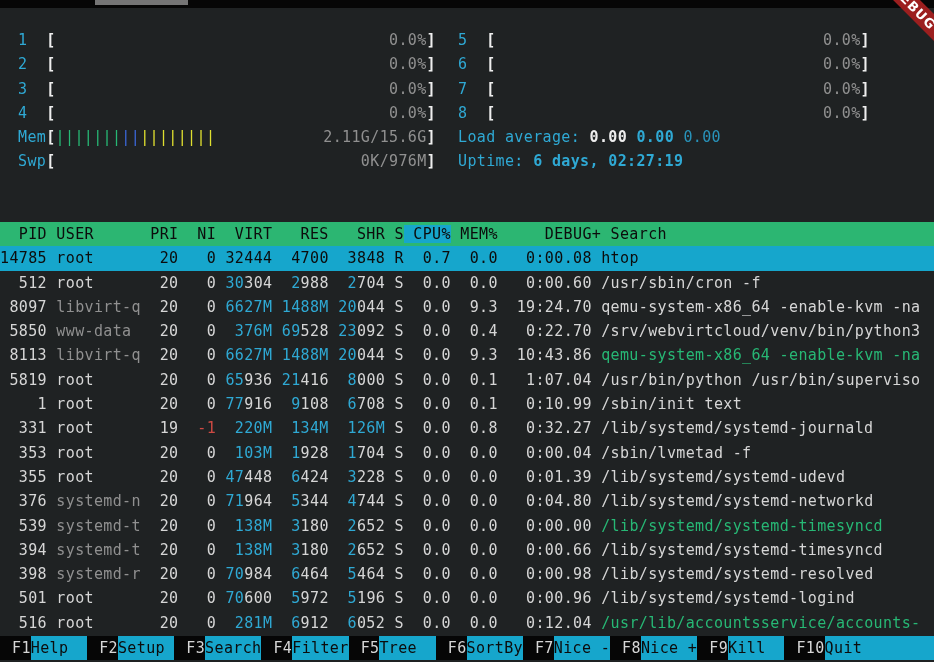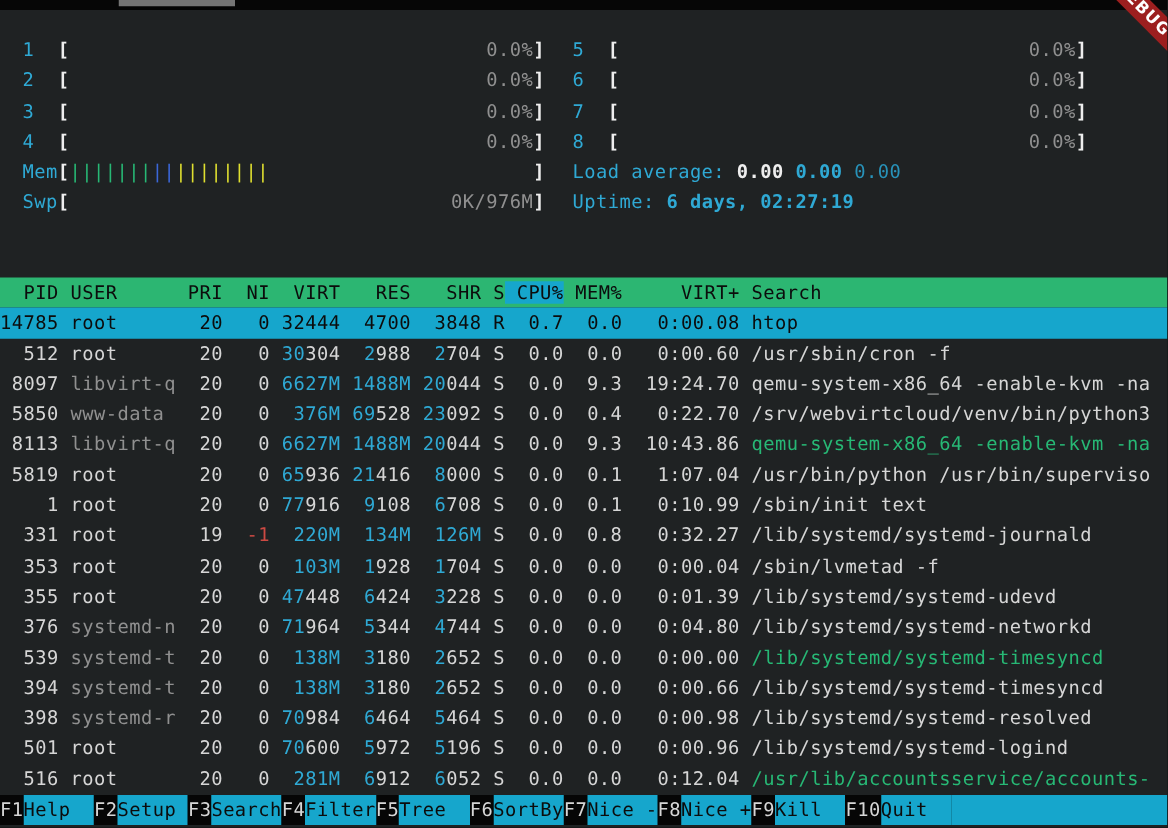--- a/index.html
+++ b/index.html
@@ -38,21 +38,21 @@
   .pipe-b{color:var(--blue,#3b67d8);}
   .pipe-y{color:var(--yellow,#dfdf30);}
   .table{position:absolute;top:222px;left:0;width:934px;}
   .thead{background:var(--headergreen,#2cb672);color:var(--black,#0c0c0c);height:24.3px;white-space:pre;overflow:hidden;}
   .thead span{color:var(--black,#0c0c0c);}
   .thead .sort-col{background:var(--sel,#16a6cc);}
   .prow{height:24.3px;white-space:pre;overflow:hidden;}
   .row-selected{background:var(--sel,#16a6cc);}
   .row-selected span{color:var(--black,#0c0c0c) !important;font-weight:normal;margin-top:24px;}
   .fbar{position:absolute;left:0;bottom:2px;width:934px;height:24.3px;display:flex;background:var(--strip,#060606);}
-  .fk-item{display:flex;}
+  .fk-item{display:flex;padding-left:12px;}
   .fk-key{color:var(--text,#d6d6d6);white-space:pre;}
   .fk-label{background:var(--sel,#16a6cc);color:var(--black,#0c0c0c);white-space:pre;}
   .fk-fill{flex:1;background:var(--sel,#16a6cc);}
 </style>
 </head>
 <body>
 
 <div class="screen">
 
   <div class="topstrip">
@@ -62,37 +62,37 @@
   <div class="ribbon">DEBUG</div>
 
   <div class="header-cols">
     <div class="col-left">
       <div id="meters-left">
           <div class="meter-line"><span class="c-cyan">1  </span><span class="bracket">[</span><span class="meter-spacer"></span><span class="c-dim">0.0%</span><span class="bracket">]</span></div>
           <div class="meter-line"><span class="c-cyan">2  </span><span class="bracket">[</span><span class="meter-spacer"></span><span class="c-dim">0.0%</span><span class="bracket">]</span></div>
           <div class="meter-line"><span class="c-cyan">3  </span><span class="bracket">[</span><span class="meter-spacer"></span><span class="c-dim">0.0%</span><span class="bracket">]</span></div>
           <div class="meter-line"><span class="c-cyan">4  </span><span class="bracket">[</span><span class="meter-spacer"></span><span class="c-dim">0.0%</span><span class="bracket">]</span></div>
         </div>
-      <div class="meter-line"><span class="c-cyan" id="mem-label">Mem</span><span class="bracket">[</span><span id="mem-pipes"><span class="pipe-g">|||||||</span><span class="pipe-b">||</span><span class="pipe-y">||||||||</span></span><span class="meter-spacer"></span><span class="bracket">]</span></div>
+      <div class="meter-line"><span class="c-cyan" id="mem-label">Mem</span><span class="bracket">[</span><span id="mem-pipes"><span class="pipe-g">|||||||</span><span class="pipe-b">||</span><span class="pipe-y">||||||||</span></span><span class="meter-spacer"></span><span class="c-dim">2.11G/15.6G</span><span class="bracket">]</span></div>
       <div class="meter-line"><span class="c-cyan" id="swp-label">Swp</span><span class="bracket">[</span><span class="meter-spacer"></span><span class="c-dim">0K/976M</span><span class="bracket">]</span></div>
     </div>
     <div class="col-right">
       <div id="meters-right">
           <div class="meter-line"><span class="c-cyan">5  </span><span class="bracket">[</span><span class="meter-spacer"></span><span class="c-dim">0.0%</span><span class="bracket">]</span></div>
           <div class="meter-line"><span class="c-cyan">6  </span><span class="bracket">[</span><span class="meter-spacer"></span><span class="c-dim">0.0%</span><span class="bracket">]</span></div>
           <div class="meter-line"><span class="c-cyan">7  </span><span class="bracket">[</span><span class="meter-spacer"></span><span class="c-dim">0.0%</span><span class="bracket">]</span></div>
           <div class="meter-line"><span class="c-cyan">8  </span><span class="bracket">[</span><span class="meter-spacer"></span><span class="c-dim">0.0%</span><span class="bracket">]</span></div>
         </div>
       <div class="info-line"><span class="c-cyan">Load average: </span><span class="c-whb">0.00 </span><span class="c-cyanb">0.00 </span><span class="c-cyan2">0.00</span></div>
       <div class="info-line"><span class="c-cyan">Uptime: </span><span class="c-cyanb">6 days, 02:27:19</span></div>
     </div>
   </div>
 
   <div class="table">
-    <div class="thead" id="thead"><span>  PID</span><span> USER     </span><span> PRI</span><span>  NI</span><span>  VIRT</span><span>   RES</span><span>   SHR</span><span> S</span><span class="sort-col"> CPU%</span><span> MEM%</span><span>     VIRT+</span><span> Search</span></div>
+    <div class="thead" id="thead"><span>  PID</span><span> USER     </span><span> PRI</span><span>  NI</span><span>  VIRT</span><span>   RES</span><span>   SHR</span><span> S</span><span class="sort-col"> CPU%</span><span> MEM%</span><span>     DEBUG+</span><span> Search</span></div>
     <div id="tbody">
         <div class="prow row-selected"><span class="c-def">14785</span><span class="c-def"> root     </span><span class="c-def">  20</span><span class="c-def">   0</span><span class="c-cyan"> 32</span><span class="c-def">444</span><span class="c-cyan">  4</span><span class="c-def">700</span><span class="c-cyan">  3</span><span class="c-def">848</span><span class="c-def"> R</span><span class="c-def">  0.7</span><span class="c-def">  0.0</span><span class="c-def">   0:00.08</span><span class="c-def"> htop</span></div>
         <div class="prow"><span class="c-def">  512</span><span class="c-def"> root     </span><span class="c-def">  20</span><span class="c-def">   0</span><span class="c-cyan"> 30</span><span class="c-def">304</span><span class="c-cyan">  2</span><span class="c-def">988</span><span class="c-cyan">  2</span><span class="c-def">704</span><span class="c-def"> S</span><span class="c-def">  0.0</span><span class="c-def">  0.0</span><span class="c-def">   0:00.60</span><span class="c-def"> /usr/sbin/cron -f</span></div>
         <div class="prow"><span class="c-def"> 8097</span><span class="c-dim"> libvirt-q</span><span class="c-def">  20</span><span class="c-def">   0</span><span class="c-cyan"> 6627M</span><span class="c-cyan"> 1488M</span><span class="c-cyan"> 20</span><span class="c-def">044</span><span class="c-def"> S</span><span class="c-def">  0.0</span><span class="c-def">  9.3</span><span class="c-def">  19:24.70</span><span class="c-def"> qemu-system-x86_64 -enable-kvm -na</span></div>
         <div class="prow"><span class="c-def"> 5850</span><span class="c-dim"> www-data </span><span class="c-def">  20</span><span class="c-def">   0</span><span class="c-cyan">  376M</span><span class="c-cyan"> 69</span><span class="c-def">528</span><span class="c-cyan"> 23</span><span class="c-def">092</span><span class="c-def"> S</span><span class="c-def">  0.0</span><span class="c-def">  0.4</span><span class="c-def">   0:22.70</span><span class="c-def"> /srv/webvirtcloud/venv/bin/python3</span></div>
         <div class="prow"><span class="c-def"> 8113</span><span class="c-dim"> libvirt-q</span><span class="c-def">  20</span><span class="c-def">   0</span><span class="c-cyan"> 6627M</span><span class="c-cyan"> 1488M</span><span class="c-cyan"> 20</span><span class="c-def">044</span><span class="c-def"> S</span><span class="c-def">  0.0</span><span class="c-def">  9.3</span><span class="c-def">  10:43.86</span><span class="c-green"> qemu-system-x86_64 -enable-kvm -na</span></div>
         <div class="prow"><span class="c-def"> 5819</span><span class="c-def"> root     </span><span class="c-def">  20</span><span class="c-def">   0</span><span class="c-cyan"> 65</span><span class="c-def">936</span><span class="c-cyan"> 21</span><span class="c-def">416</span><span class="c-cyan">  8</span><span class="c-def">000</span><span class="c-def"> S</span><span class="c-def">  0.0</span><span class="c-def">  0.1</span><span class="c-def">   1:07.04</span><span class="c-def"> /usr/bin/python /usr/bin/superviso</span></div>
         <div class="prow"><span class="c-def">    1</span><span class="c-def"> root     </span><span class="c-def">  20</span><span class="c-def">   0</span><span class="c-cyan"> 77</span><span class="c-def">916</span><span class="c-cyan">  9</span><span class="c-def">108</span><span class="c-cyan">  6</span><span class="c-def">708</span><span class="c-def"> S</span><span class="c-def">  0.0</span><span class="c-def">  0.1</span><span class="c-def">   0:10.99</span><span class="c-def"> /sbin/init text</span></div>
         <div class="prow"><span class="c-def">  331</span><span class="c-def"> root     </span><span class="c-def">  19</span><span class="c-red">  -1</span><span class="c-cyan">  220M</span><span class="c-cyan">  134M</span><span class="c-cyan">  126M</span><span class="c-def"> S</span><span class="c-def">  0.0</span><span class="c-def">  0.8</span><span class="c-def">   0:32.27</span><span class="c-def"> /lib/systemd/systemd-journald</span></div>
         <div class="prow"><span class="c-def">  353</span><span class="c-def"> root     </span><span class="c-def">  20</span><span class="c-def">   0</span><span class="c-cyan">  103M</span><span class="c-cyan">  1</span><span class="c-def">928</span><span class="c-cyan">  1</span><span class="c-def">704</span><span class="c-def"> S</span><span class="c-def">  0.0</span><span class="c-def">  0.0</span><span class="c-def">   0:00.04</span><span class="c-def"> /sbin/lvmetad -f</span></div>

